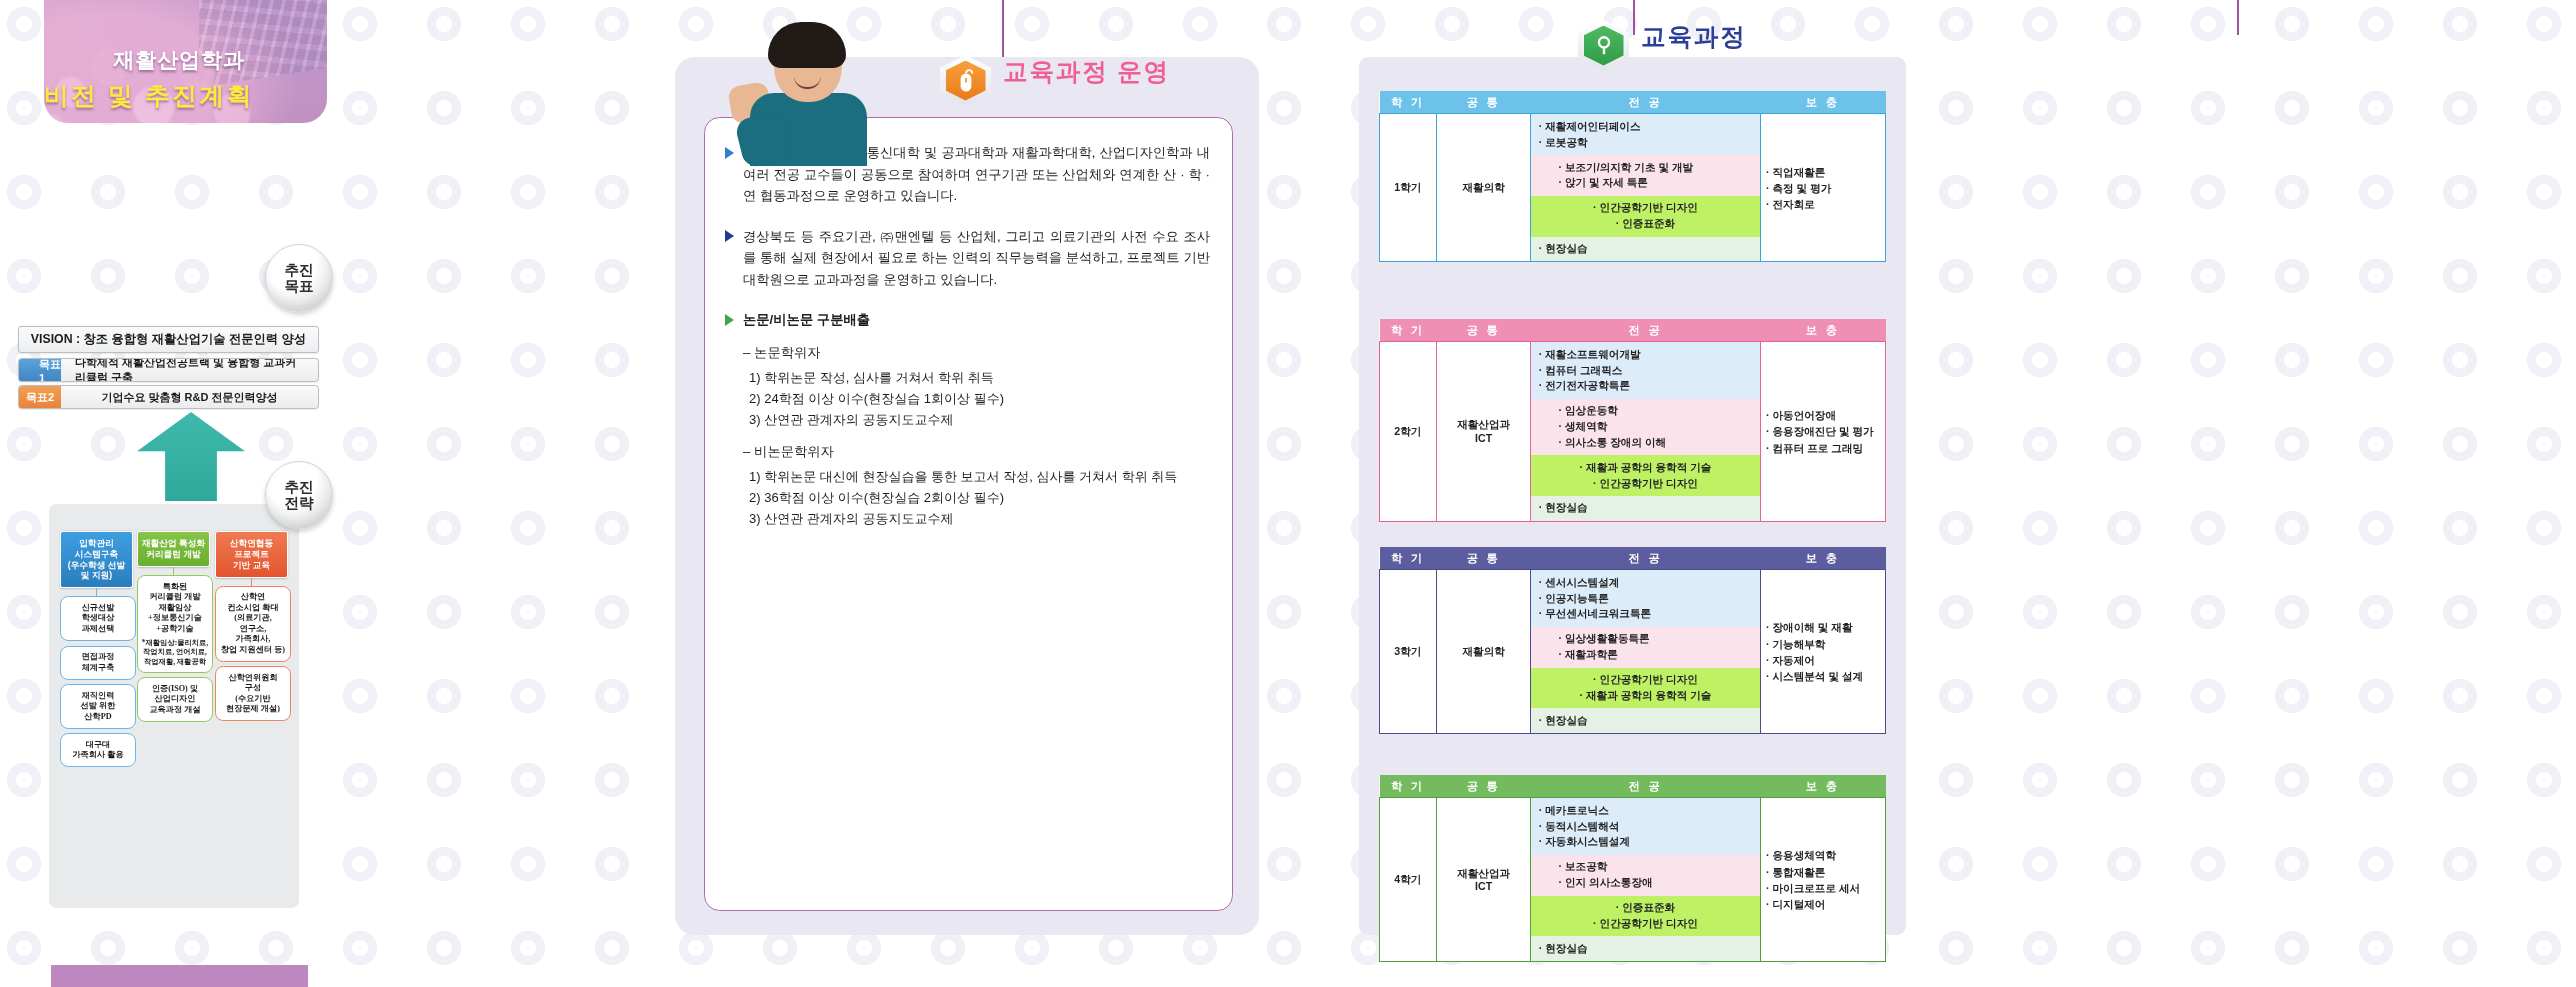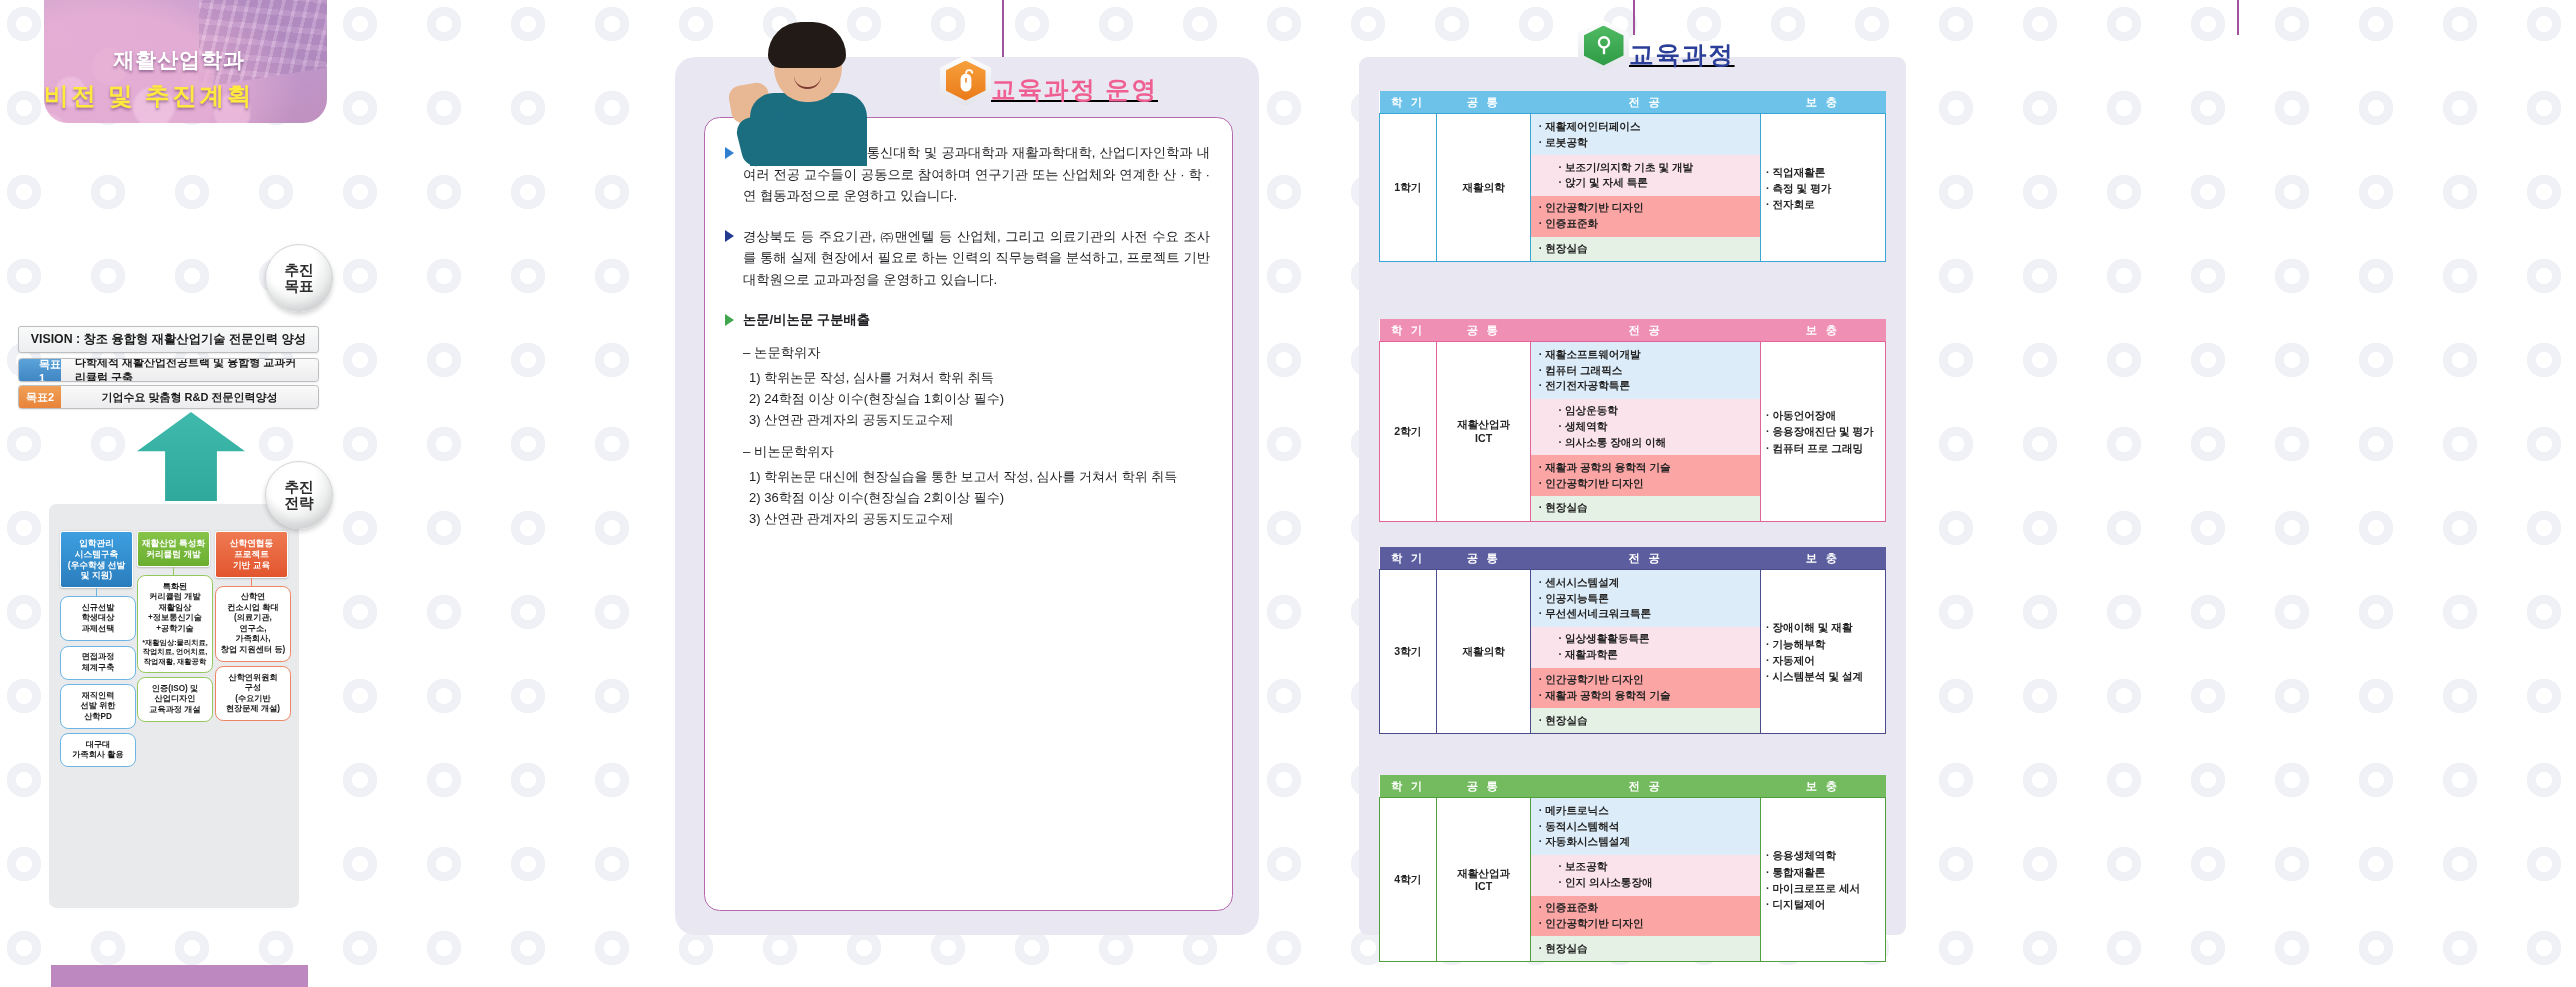--- a/index.html
+++ b/index.html
@@ -126,38 +126,38 @@
   .s-head.blue { background: linear-gradient(#3d9fe0, #2a7dbd); }
   .s-head.green { background: linear-gradient(#86c44a, #6aae2f); }
   .s-head.red { background: linear-gradient(#ef7a52, #e2552e); }
   .s-connector { width: 1.5px; height: 8.2px; margin: 0 auto; }
   .s-connector.blue { background: #6bb4e3; }
   .s-connector.green { background: #93c85d; }
   .s-connector.red { background: #ee8461; }
   .s-box {
     width: 76px; background: #fff; border-radius: 8.2px; margin-bottom: 4.6px;
     font-size: 8.2px; font-weight: 700; color: #1b1b1b; text-align: center;
-    line-height: 1.28; padding: 5.5px 2.7px;
+    line-height: 1.28; padding: 5.5px 2.7px; font-family: Liberation Serif, serif;
   }
   .s-box.blue { border: 1.5px solid #6bb4e3; }
   .s-box.green { border: 1.5px solid #93c85d; }
   .s-box.red { border: 1.5px solid #ee8461; }
   .s-note { display: block; font-size: 7.3px; margin-top: 3.6px; line-height: 1.3; }
 
   .purple-bar {
     position: absolute; left: 51px; top: 965px; width: 257px; height: 24px;
     background: #bd87bf;
   }
 
   
   .mid-col {
     position: absolute; left: 675px; top: 57px; width: 584px; height: 878px;
     background: #e9e8f2; border-radius: 20px;
   }
-  .section-head { position: absolute; display: flex; align-items: flex-end; gap: 0; text-decoration: underline; }
+  .section-head { position: absolute; display: flex; align-items: flex-start; gap: 12px; }
   .hexicon {
     width: 51px; height: 51px; position: relative;
     display: flex; align-items: center; justify-content: center;
   }
   .hexicon .hexouter {
     position: absolute; inset: 0;
     clip-path: polygon(50% 0%, 100% 25%, 100% 75%, 50% 100%, 0% 75%, 0% 25%);
     background: linear-gradient(#ffffff, #e2e4ea);
     box-shadow: 0 1.8px 3.6px rgba(0,0,0,.18);
   }
@@ -247,21 +247,21 @@
   .th-pink th { background: #ef8fb4; }
   .th-navy th { background: #5b5d9e; }
   .th-grn  th { background: #74bb5f; }
   .th-sky  .body-row td { border: 1.3px solid #3aa6d6; }
   .th-pink .body-row td { border: 1.3px solid #e2639a; }
   .th-navy .body-row td { border: 1.3px solid #4a4c8c; }
   .th-grn  .body-row td { border: 1.3px solid #4f9f3c; }
 
   .g-blue  { background: #dcecf8; }
   .g-pinkb { background: #fbe3ec; padding-left: 27px; }
-  .g-yel   { background: #fca5a5; }
+  .g-yel   { background: #bef264; text-align: center; }
   .g-grn   { background: #e4f1e4; }
 
   
   .right-col { position: absolute; left: 1938px; top: 0px; width: 638px; height: 988px; }
 </style>
 </head>
 <body>
 
 <div class="page">
   <div class="rings"></div>

